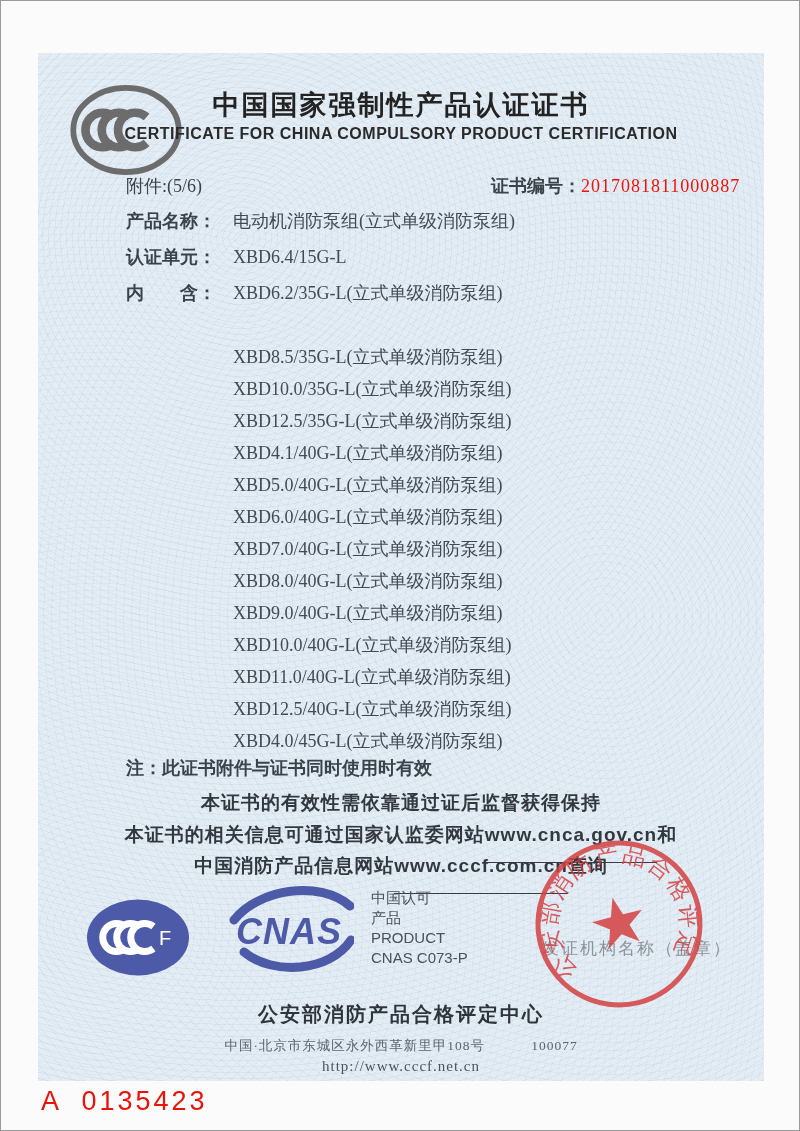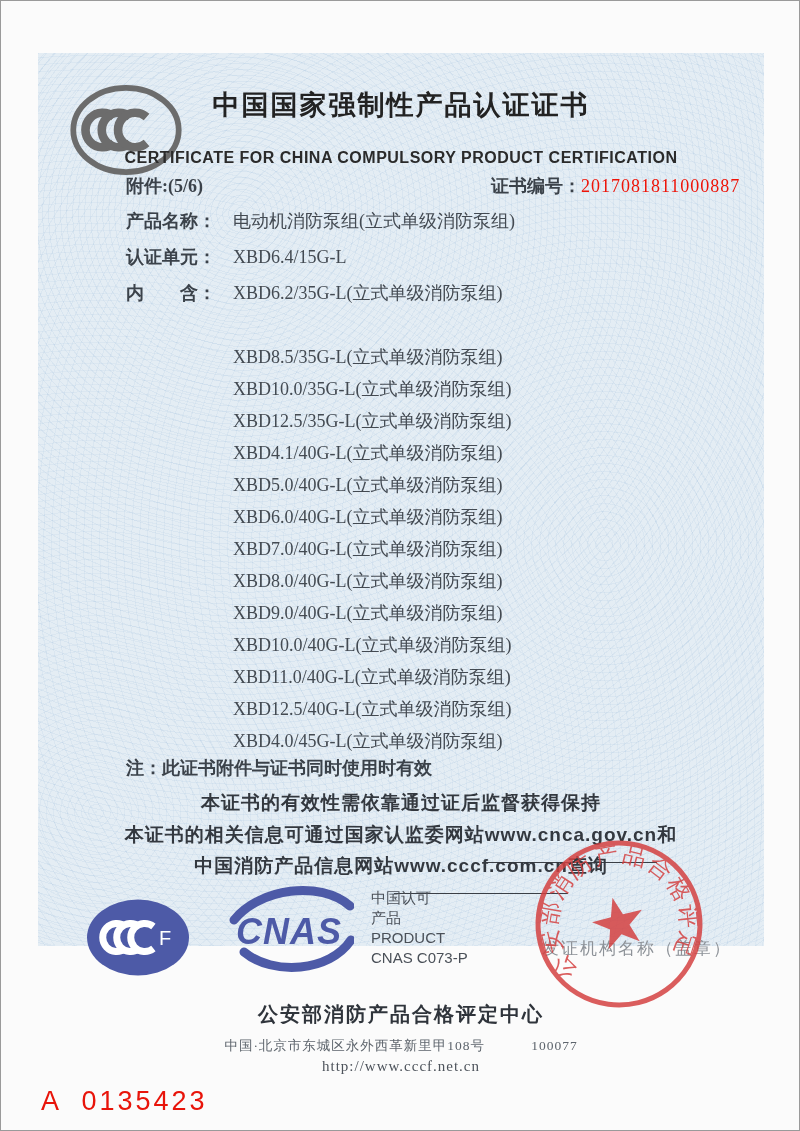--- a/index.html
+++ b/index.html
@@ -5,46 +5,46 @@
   * { margin:0; padding:0; box-sizing:border-box; }
   html,body { width:800px; height:1131px; }
   body {
     position:relative;
     background:#fbfbfb;
     font-family:"Liberation Serif","DejaVu Serif",serif;
     overflow:hidden;
     border:1px solid #9a9a9a;
   }
   .page {
-    position:absolute; left:37px; top:52px; width:726px; height:893px;
+    position:absolute; left:37px; top:52px; width:726px; height:1028px;
     background-color:#e4edf4;
     background-image:
       repeating-radial-gradient(circle at 28% 18%, rgba(100,150,200,.09) 0 1px, transparent 1px 6px),
       repeating-radial-gradient(circle at 78% 55%, rgba(100,150,200,.08) 0 1px, transparent 1px 8px),
       repeating-radial-gradient(circle at 8% 85%, rgba(100,150,200,.07) 0 1px, transparent 1px 7px);
   }
   .abs { position:absolute; }
 
   
   .ccc-logo { left:30px; top:31px; width:116px; height:92px; }
   .title-zh {
     left:0; top:34px; width:100%; text-align:center;
     font-family:"Liberation Sans","DejaVu Sans",sans-serif;
     font-size:27px; font-weight:bold; color:#222; letter-spacing:2px;
   }
   .title-en {
     left:0; top:72px; width:100%; text-align:center;
     font-family:"Liberation Sans","DejaVu Sans",sans-serif;
-    font-size:16px; font-weight:bold; color:#2a2a2a; letter-spacing:.5px;margin-top:24px;
+    font-size:16px; font-weight:bold; color:#2a2a2a; letter-spacing:.5px;
   }
 
   
   .row { left:88px; font-size:18px; color:#434a52; white-space:pre; }
   .row b.lbl { font-weight:bold; color:#3b424a; display:inline-block; width:107px; white-space:pre;font-family:Liberation Mono, monospace; }
-  .r-attach   { top:121px; font-weight:bold; color:#3b424a; }
+  .r-attach   { top:121px; font-weight:normal; color:#3b424a; }
   .certno-group { left:453px; top:121px; font-size:18px; white-space:pre; }
   .certno-label { font-weight:bold; color:#3b424a; }
   .certno-value { color:#ee1408; font-family:"Liberation Serif","DejaVu Serif",serif; letter-spacing:1px; }
   .r-product  { top:156px; }
   .r-unit     { top:192px; }
   .r-contains { top:228px; }
   .item { left:195px; font-size:18px; color:#434a52; white-space:pre; }
   .r-note { top:703px; font-weight:bold; color:#3b424a; }
 
   

